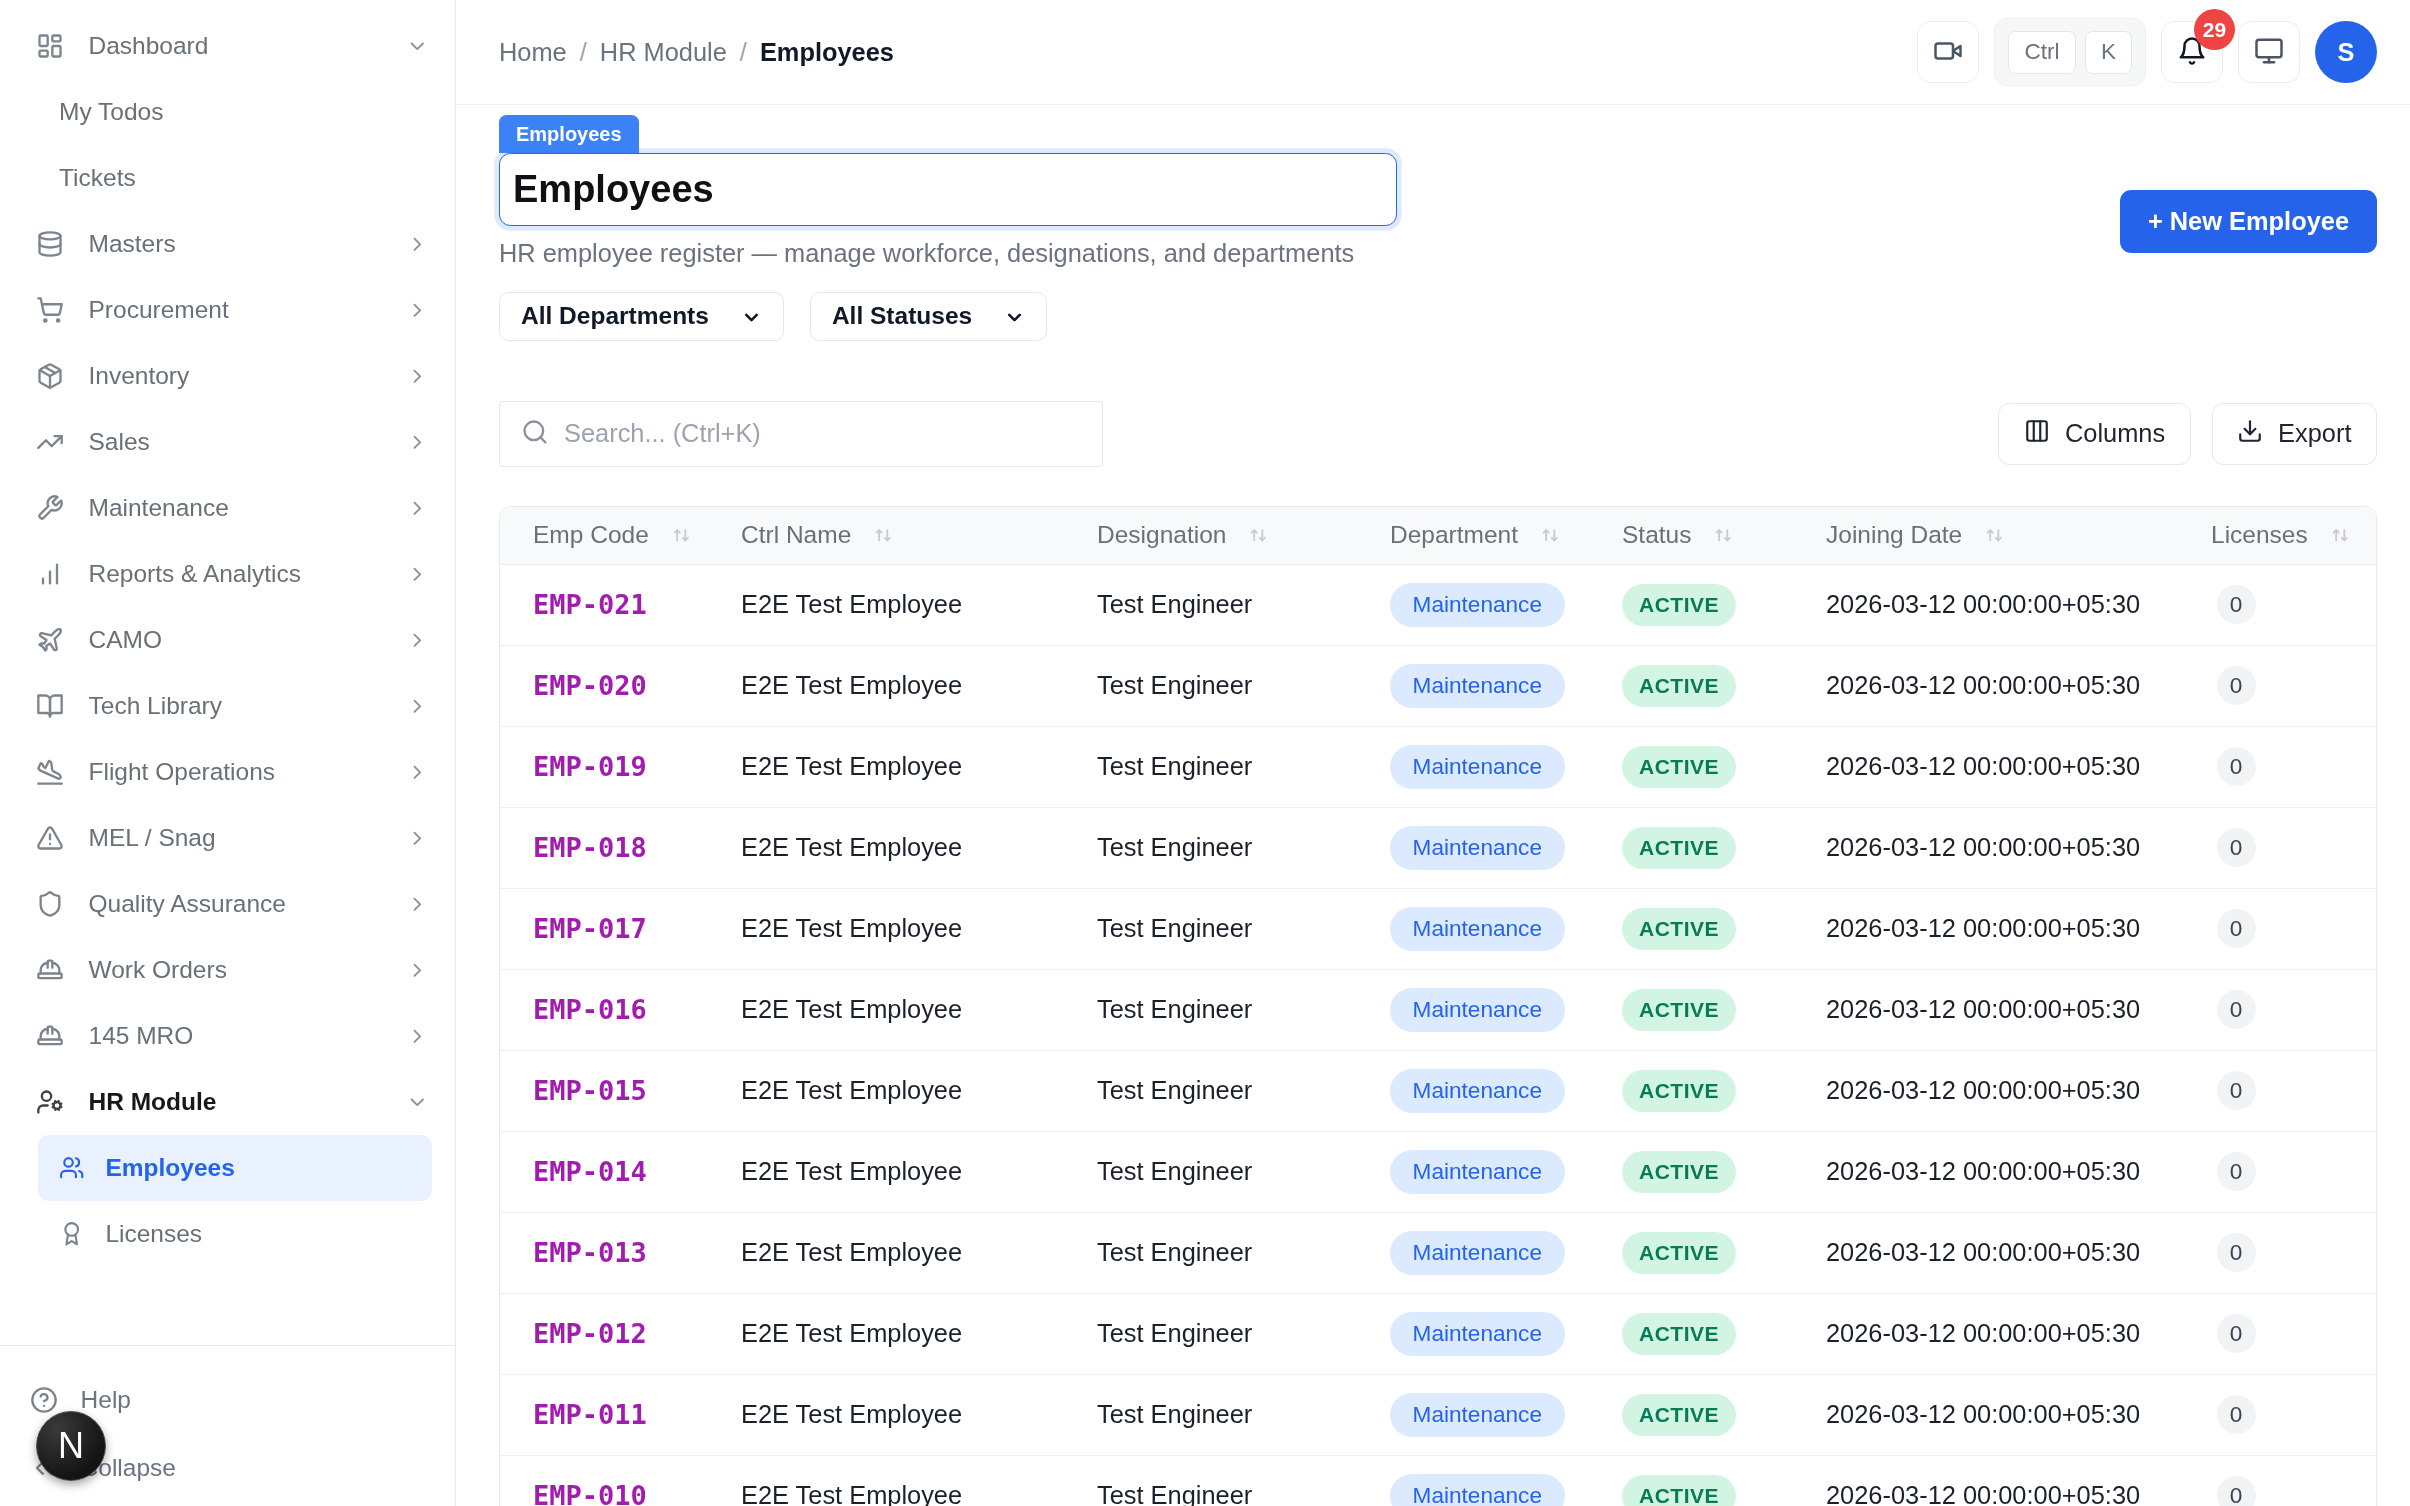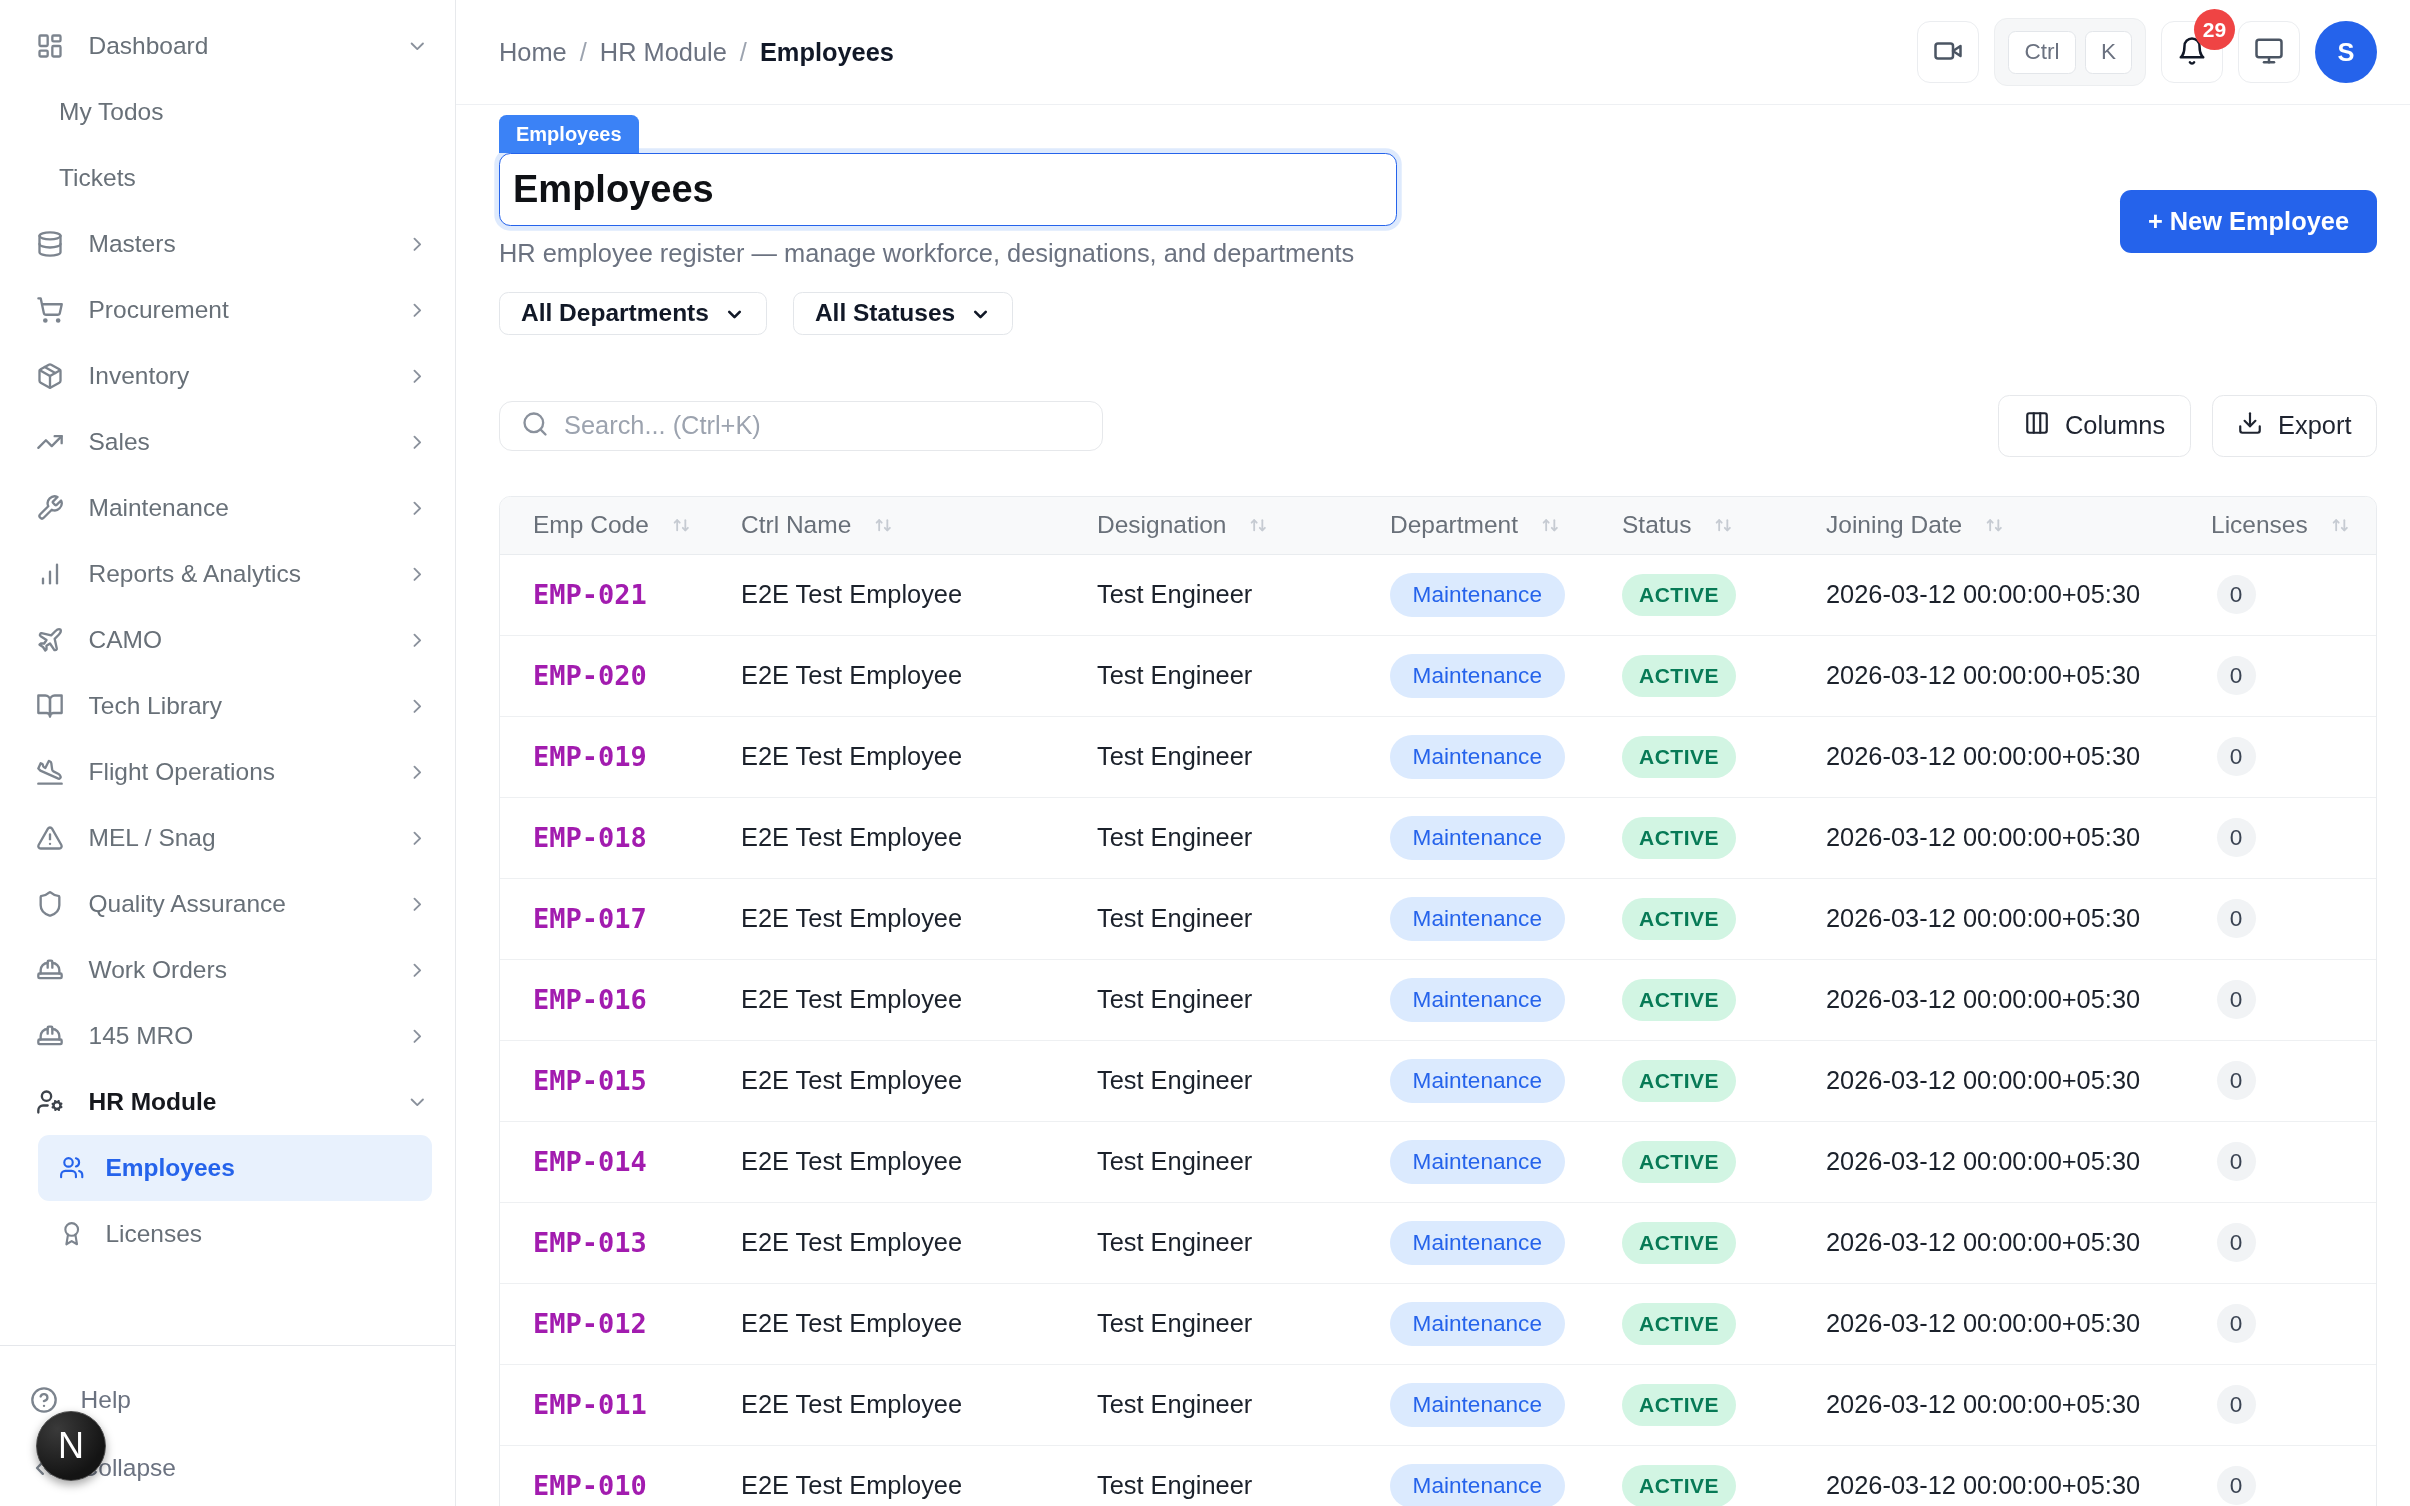--- a/index.html
+++ b/index.html
@@ -73,27 +73,27 @@
     padding:7.5px 17px; border-radius:7.5px 7.5px 0 0; }
   .title-box { width:898px; height:73px; border:1.9px solid #2563eb; border-radius:11.3px;
     box-shadow:0 0 0 4.7px rgba(59,130,246,.17); display:flex; align-items:center; background:#fff; }
   .title-input { border:none; outline:none; width:100%; padding:0 13px; font-size:38px; font-weight:700;
     color:#0f1115; font-family:"Liberation Sans","DejaVu Sans",sans-serif; background:transparent; }
   .subtitle { margin-top:13px; font-size:25.4px; color:#6b7280; }
   .new-btn { margin-left:auto; margin-top:75px; height:63px; padding:0 28px; background:#2563eb; border:none;
     border-radius:11.3px; color:#fff; font-size:25.4px; font-weight:600; cursor:pointer;
     font-family:"Liberation Sans","DejaVu Sans",sans-serif; }
   .filters { margin-top:23.5px; display:flex; gap:26px; }
-  .select { height:43px; border:0.9px solid #e3e6ea; border-radius:9.4px; background:#fff;
-    display:flex; align-items:center; gap:15px; padding:0 21px; font-size:24.5px; font-weight:600;
+  .select { height:49px; border:0.9px solid #e3e6ea; border-radius:9.4px; background:#fff;
+    display:flex; align-items:center; gap:32px; padding:0 21px; font-size:24.5px; font-weight:600;
     color:#111827; cursor:pointer; }
   .select .chev { width:21px; height:21px; color:#111827; }
   .select .chev svg { width:21px; height:21px; stroke-width:3; }
   .toolbar { margin-top:60px; display:flex; align-items:center; }
-  .search-box { width:604px; height:50px; border:0.9px solid #e6e8eb; border-radius:13px; background:#fff;
+  .search-box { width:604px; height:66px; border:0.9px solid #e6e8eb; border-radius:3px; background:#fff;
     display:flex; align-items:center; padding:0 21px; gap:15px; color:#8a919c; }
   .search-box svg { width:28px; height:28px; flex:0 0 28px; }
   .search-input { border:none; outline:none; flex:1; font-size:25.4px; color:#374151;
     font-family:"Liberation Sans","DejaVu Sans",sans-serif; background:transparent; }
   .search-input::placeholder { color:#9ca3af; }
   .tool-right { margin-left:auto; display:flex; gap:21px; }
   .tool-btn { height:62px; border:0.9px solid #e6e8eb; border-radius:11.3px; background:#fff;
     display:flex; align-items:center; gap:15px; padding:0 24.5px; font-size:25.4px; font-weight:500;
     color:#1f2430; cursor:pointer; font-family:"Liberation Sans","DejaVu Sans",sans-serif; }
   .tool-btn svg { width:26px; height:26px; }

